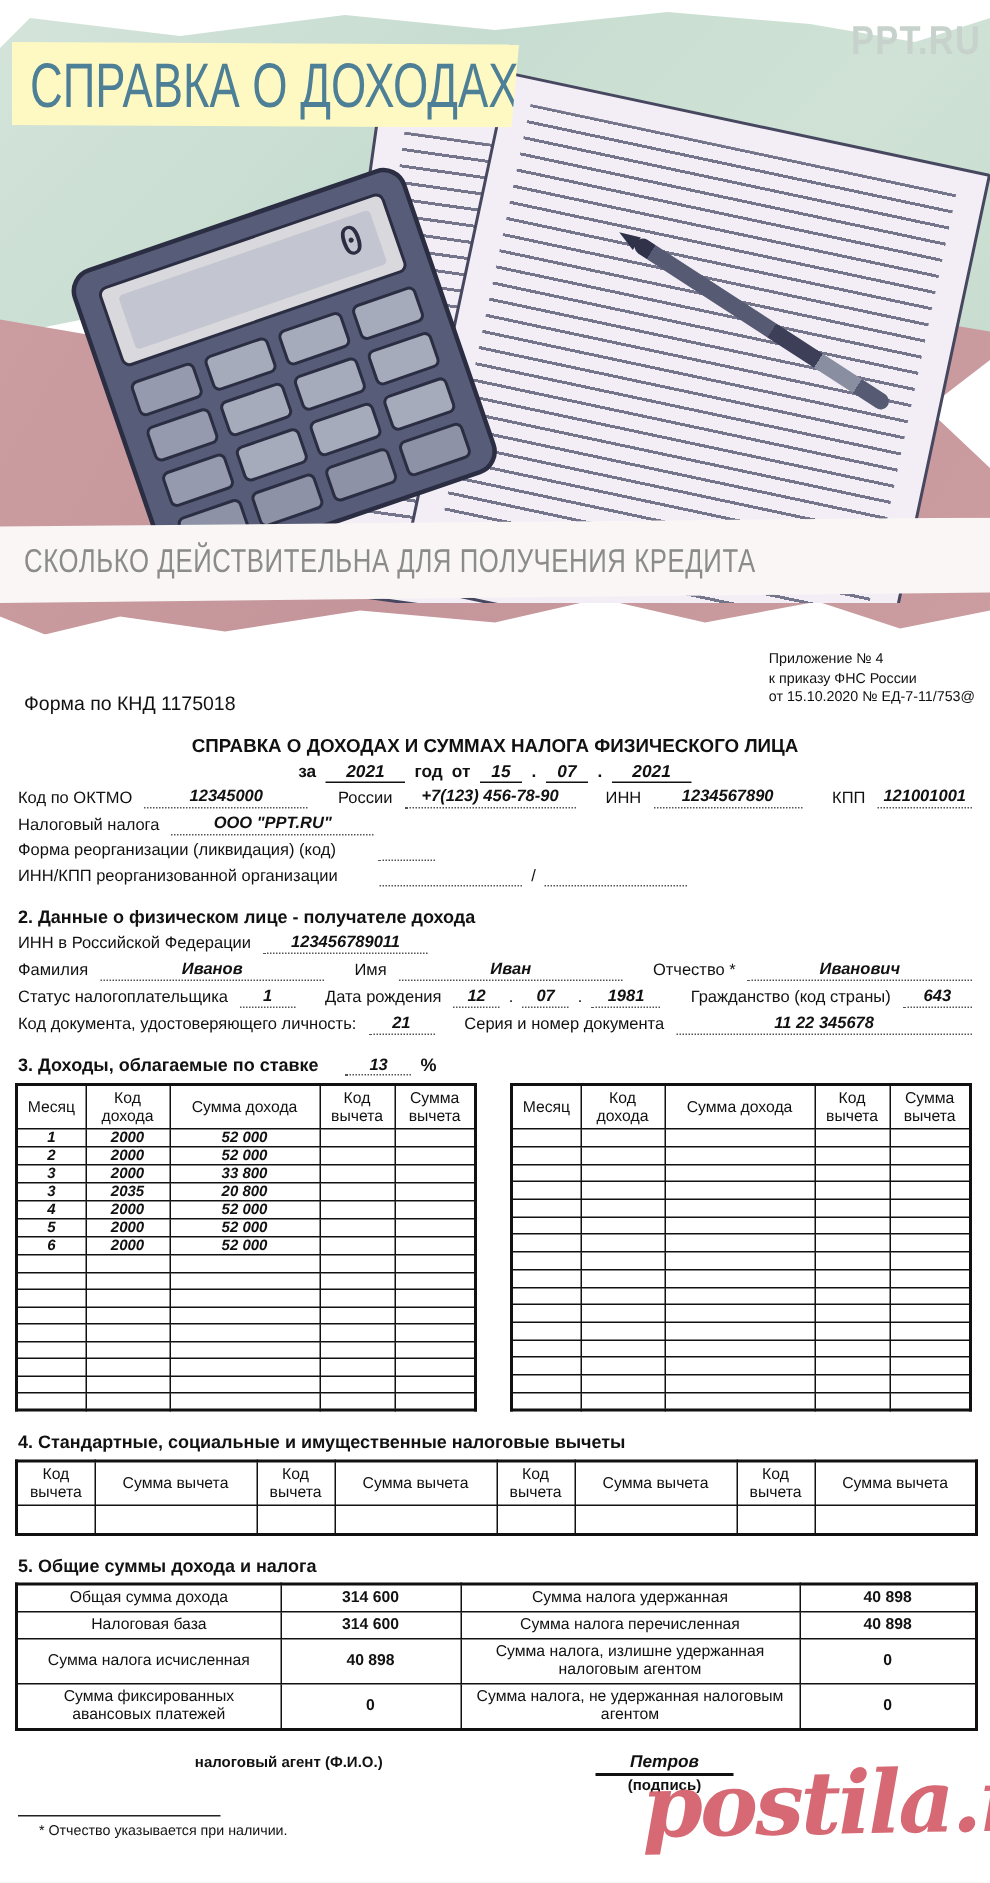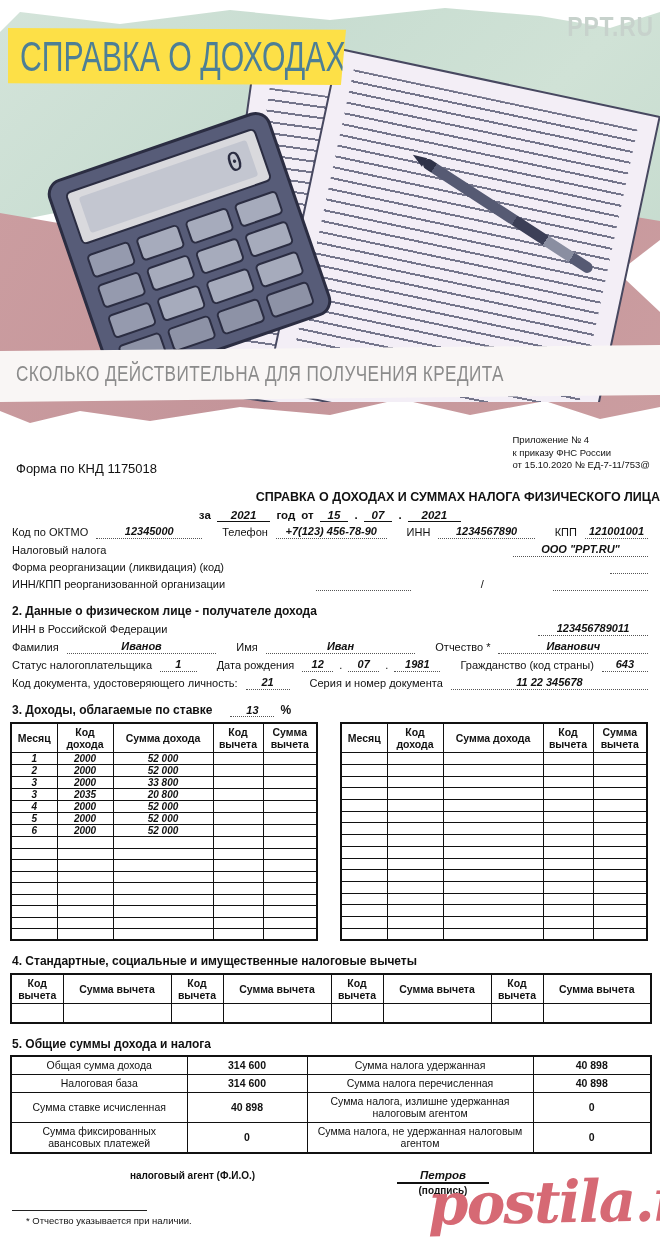--- a/index.html
+++ b/index.html
@@ -34,60 +34,60 @@
   .calc-keys { margin:10px 14px; display:grid; grid-template-columns:repeat(4,1fr); gap:7px; }
   .key { height:25px; background:#a6abbc; border:2.5px solid #2b2d42; border-radius:5px; }
   .key:nth-child(4n+1){ background:#959aae; }
   .key:nth-child(n+13){ background:#8d92a6; }
   .pen { position:absolute; left:424px; top:156px; width:200px; height:11px; transform:rotate(33deg);
     transform-origin:left center; border-radius:6px; z-index:6;
     background:linear-gradient(90deg,#2f3248 0 12px,#565a73 12px 108px,#3c3f57 108px 145px,#8a8ea1 145px 176px,#565a73 176px 100%); }
   .pen::before { content:""; position:absolute; left:-13px; top:0.5px; width:0; height:0;
     border-right:14px solid #2f3248; border-top:5px solid transparent; border-bottom:5px solid transparent; }
 
-  .title-band { position:absolute; left:8px; top:28px; width:338px; height:57px; background:#fde047; z-index:6;
+  .title-band { position:absolute; left:8px; top:28px; width:338px; height:57px; background:#fef9c3; z-index:6;
     display:flex; align-items:center; padding-left:12px; clip-path:polygon(0 0,100% 3%,98.5% 100%,0 97%); }
   .hero-title { font-size:42px; color:#4d7f96; white-space:nowrap; transform:scaleX(.72); transform-origin:left center; }
   .subtitle-band { position:absolute; left:0; top:345px; width:660px; height:57px; background:#f9f6f5; z-index:6;
     display:flex; align-items:center; clip-path:polygon(0 6px,660px 0,660px 50px,0 57px); }
   .hero-subtitle { font-size:22px; color:#8b8b8b; white-space:nowrap; margin-left:16px; letter-spacing:.5px;
     transform:scaleX(.78); transform-origin:left center; }
   .ppt-mark { position:absolute; right:6px; top:12px; z-index:7; font-size:27px; font-weight:bold; color:#c7d2cc;
     letter-spacing:1px; transform:scaleX(.85); transform-origin:right center; }
 
   
   .form { position:absolute; top:430px; left:0; width:660px; height:825px; color:#111; font-size:11px; }
   .appendix { position:absolute; top:4px; right:10px; text-align:left; font-size:9.5px; line-height:1.34; }
   .knd { position:absolute; top:31px; left:16px; font-weight:normal; font-size:13px; }
   .form-body { padding-top:60px; }
-  .f-title { text-align:right; font-weight:bold; font-size:12.5px; }
+  .f-title { text-align:center; font-weight:bold; font-size:12.5px; }
   .period { text-align:center; margin-top:5px; font-weight:bold; font-size:11.5px; }
   .period span { margin:0 3px; }
   .pv { font-style:italic; border-bottom:1.5px solid #111; padding:0 14px; }
   .pv-sm { padding:0 8px; }
 
   .sec-h { font-weight:bold; font-size:12px; margin:13px 0 2px 12px; }
-  .frow { display:flex; align-items:flex-end; margin:3px 12px 0 12px; line-height:14px;justify-content:space-between; }
+  .frow { display:flex; align-items:flex-end; margin:3px 12px 0 12px; line-height:14px; }
   .lbl { white-space:nowrap; margin-right:8px; }
   .ml { margin-left:20px; }
   .fld { border-bottom:1px dotted #555; text-align:center; font-weight:bold; font-style:italic;
     padding:0 4px; min-height:13px; white-space:nowrap; }
   .grow { flex:1; }
   .w38{width:38px} .w44{width:44px} .w48{width:48px} .w95{width:95px} .w100{width:100px}
   .w110{width:110px} .w115{width:115px} .w135{width:135px} .w32{width:32px}
   .slash { margin:0 6px; }
 
   .rate-row { display:flex; align-items:flex-end; margin:13px 0 2px 12px; font-weight:bold; font-size:12px; }
   .rate-row .fld { font-size:11px; margin:0 6px 0 18px; }
 
   .tables { display:flex; gap:22px; margin:5px 8px 0 10px; }
   table { border-collapse:collapse; table-layout:fixed; }
   .tbl { border:2px solid #111; }
   .tbl th, .tbl td { border:1.5px solid #111; text-align:center; }
-  .tbl th { font-weight:bold; font-size:10.5px; line-height:1.15; padding:2px 1px; white-space:pre-line; }
+  .tbl th { font-weight:normal; font-size:10.5px; line-height:1.15; padding:2px 1px; white-space:pre-line; }
   .tbl-inc { width:308px; }
   .tbl-inc2 { width:308px; }
   .tbl-inc tbody td, .tbl-inc2 tbody td { height:11.5px; font-size:10px; font-weight:bold; font-style:italic; line-height:11px; }
   .tbl-ded { width:642px; margin:5px 0 0 10px; }
   .tbl-ded tbody td { height:19px; }
   .tbl-tot { width:642px; margin:4px 0 0 10px; }
   .tbl-tot td { font-size:10.5px; padding:2.5px 6px; }
   .tl { text-align:left; }
   .tv { text-align:center; font-weight:bold; }
 
@@ -164,21 +164,21 @@
 
     <div class="form-body">
       <div class="f-title">СПРАВКА О ДОХОДАХ И СУММАХ НАЛОГА ФИЗИЧЕСКОГО ЛИЦА</div>
       <div class="period">
         <span>за</span><span class="pv">2021</span><span>год</span><span>от</span><span class="pv pv-sm">15</span><span>.</span><span class="pv pv-sm">07</span><span>.</span><span class="pv">2021</span>
       </div>
 
       <div class="frow">
         <span class="lbl">Код по ОКТМО</span>
         <span class="fld w110">12345000</span>
-        <span class="lbl ml">Телефон</span>
+        <span class="lbl ml">России</span>
         <span class="fld w115">+7(123) 456-78-90</span>
         <span class="lbl ml">ИНН</span>
         <span class="fld w100">1234567890</span>
         <span class="lbl ml">КПП</span>
         <span class="fld grow">121001001</span>
       </div>
       <div class="frow">
         <span class="lbl">Налоговый налога</span>
         <span class="fld w135">ООО "PPT.RU"</span>
       </div>
@@ -558,21 +558,21 @@
               <td class="tl">Сумма налога удержанная</td>
               <td class="tv">40 898</td>
             </tr>
             <tr>
               <td class="tl">Налоговая база</td>
               <td class="tv">314 600</td>
               <td class="tl">Сумма налога перечисленная</td>
               <td class="tv">40 898</td>
             </tr>
             <tr>
-              <td class="tl">Сумма ставке исчисленная</td>
+              <td class="tl">Сумма налога исчисленная</td>
               <td class="tv">40 898</td>
               <td class="tl">Сумма налога, излишне удержанная налоговым агентом</td>
               <td class="tv">0</td>
             </tr>
             <tr>
               <td class="tl">Сумма фиксированных авансовых платежей</td>
               <td class="tv">0</td>
               <td class="tl">Сумма налога, не удержанная налоговым агентом</td>
               <td class="tv">0</td>
             </tr>

